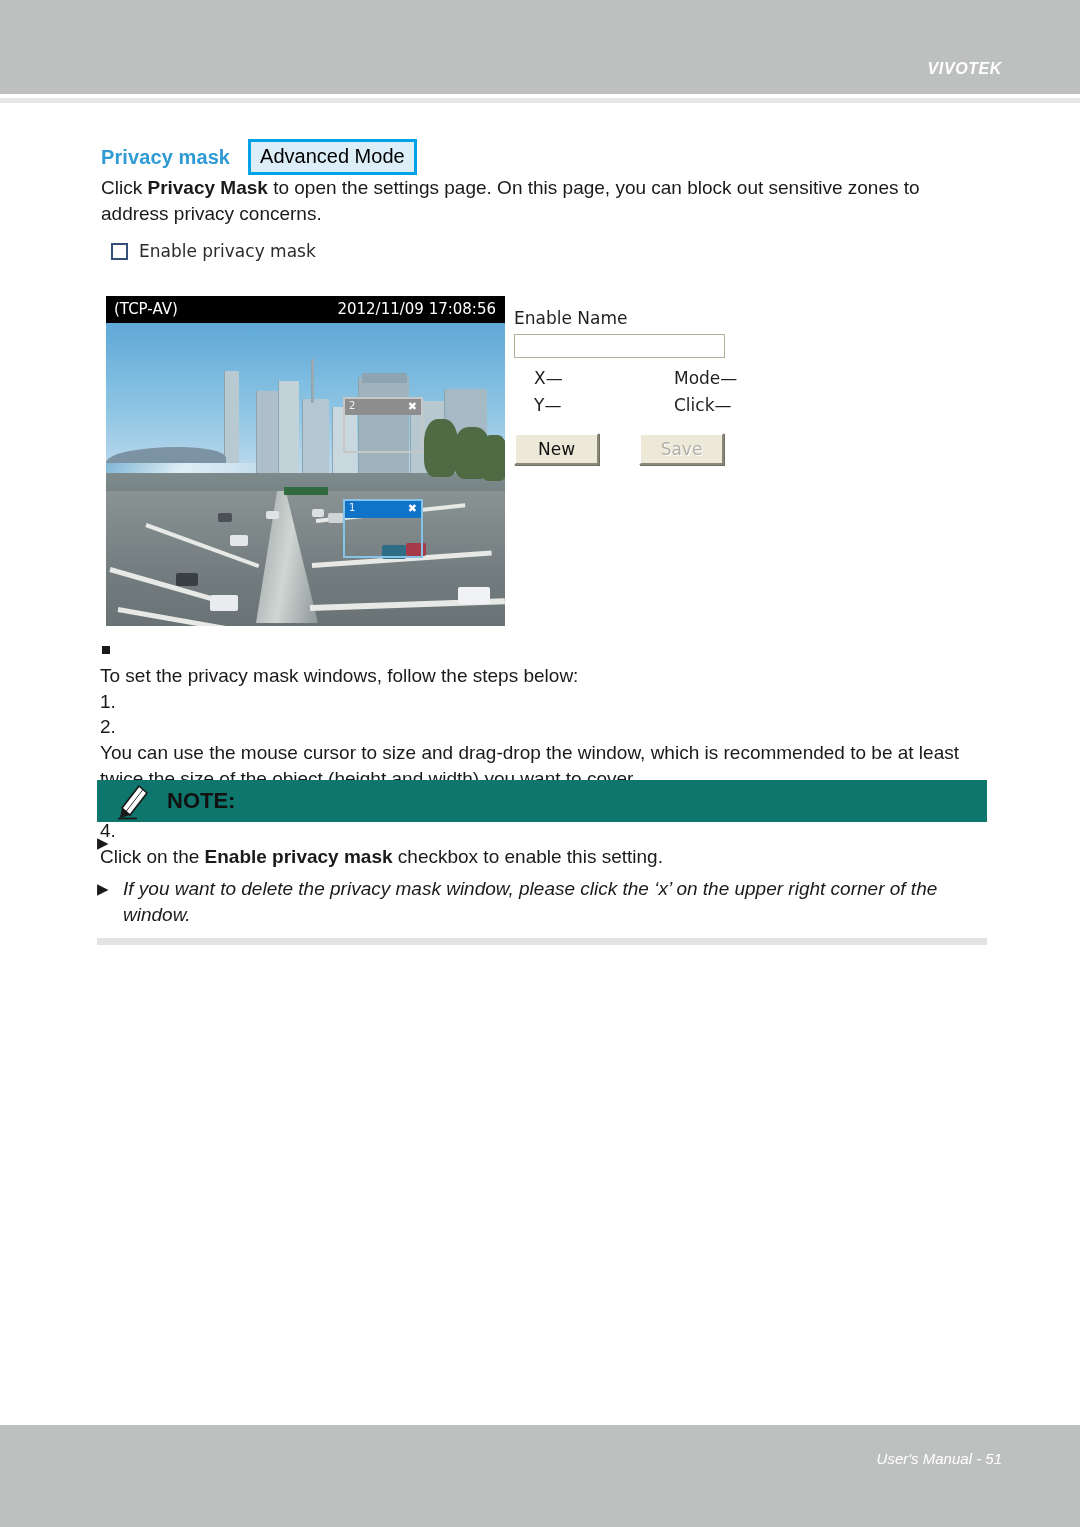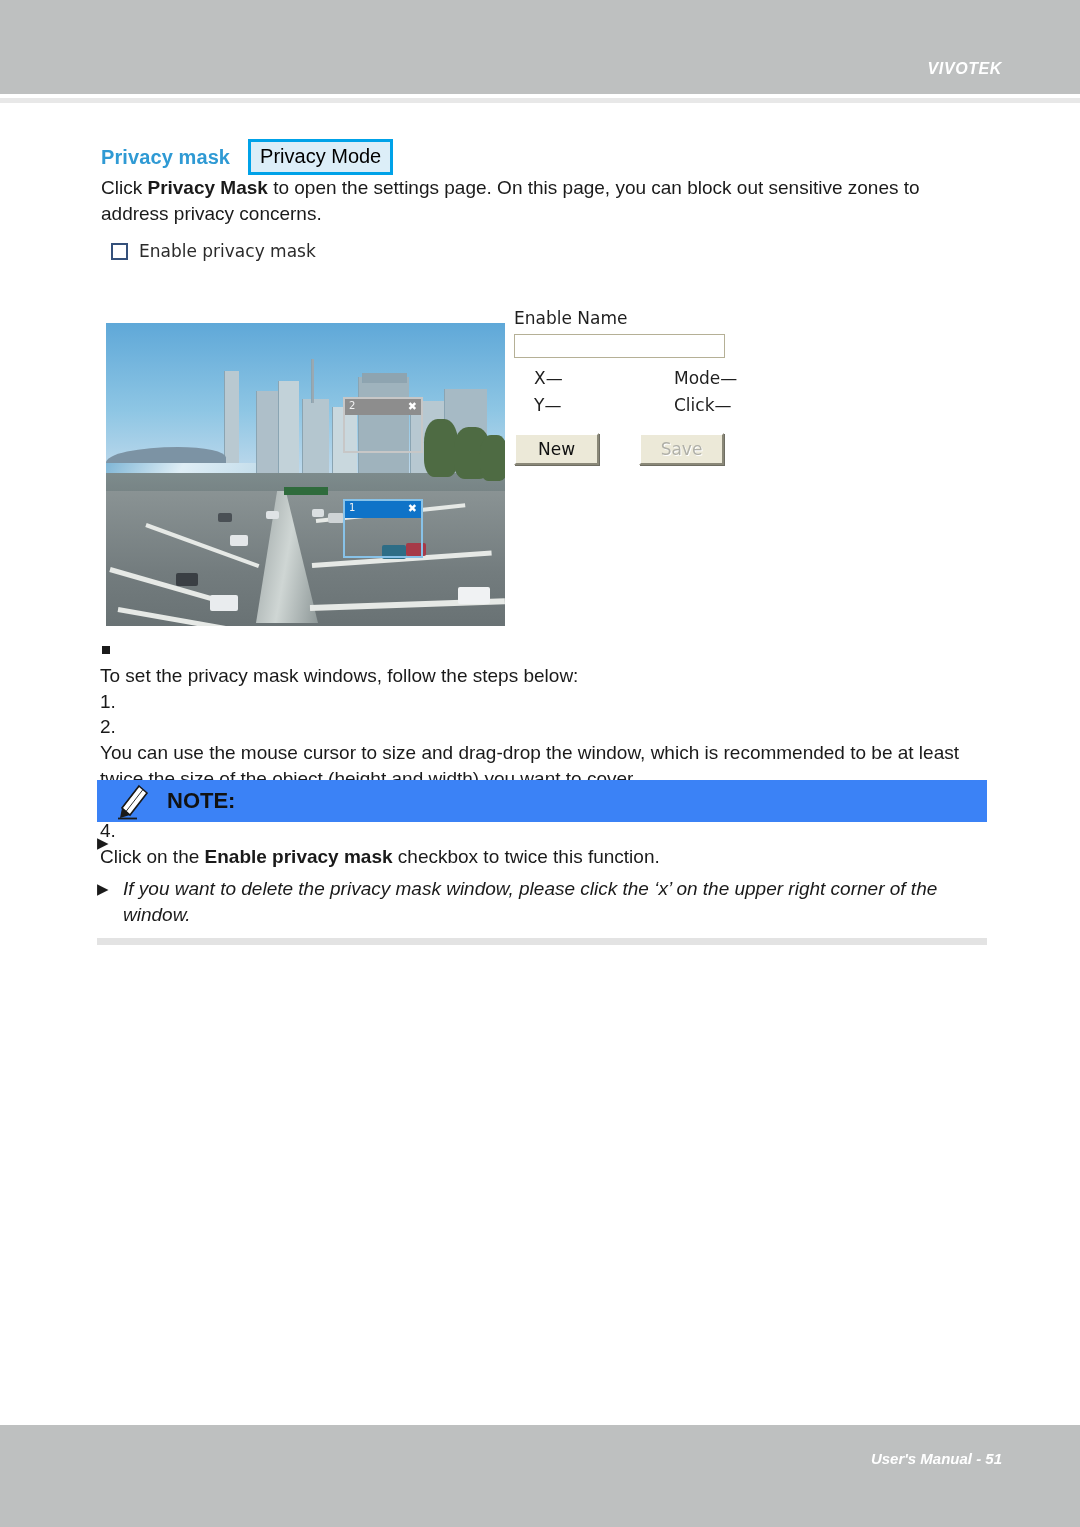--- a/index.html
+++ b/index.html
@@ -282,21 +282,21 @@
     background: #1a1a1a;
     margin-left: 2px;
     vertical-align: 2px;
   }
 
   
   #note-header {
     position: absolute;
     left: 97px; top: 677px;
     width: 890px; height: 42px;
-    background: #3b82f6;
+    background: #0f766e;
   }
   #note-pencil {
     position: absolute;
     left: 20px; top: 4px;
     width: 34px; height: 36px;
   }
   #note-title {
     position: absolute;
     left: 70px; top: 8px;
     font-size: 22px;
@@ -334,47 +334,51 @@
     position: absolute;
     left: 0; top: 1425px;
     width: 1080px; height: 102px;
     background: #bec0c0;
   }
   #footer-text {
     position: absolute;
     right: 78px; top: 25px;
     font-size: 15px;
     font-style: italic;
-    font-weight: bold;
+    font-weight: normal;
     color: #ffffff;
   }
 </style>
 </head>
 <body>
 
 <div id="header-band">
   <div id="header-brand">VIVOTEK</div>
 </div>
 <div id="header-rule"></div>
 
 <div id="content">
 
   <div id="title-row">
     <div id="page-title">Privacy mask</div>
-    <div id="advanced-mode-badge">Privacy Mode</div>
+    <div id="advanced-mode-badge">Advanced Mode</div>
   </div>
 
   <div id="intro-paragraph"><span>Click </span><b>Privacy Mask</b><span> to open the settings page. On this page, you can block out sensitive zones to address privacy concerns.</span></div>
 
   <div id="enable-row">
     <div id="enable-checkbox"></div>
     <div id="enable-label">Enable privacy mask</div>
   </div>
 
   <div id="camera-panel">
+    <div id="camera-osd-bar">
+      <div id="osd-stream-label">(TCP-AV)</div>
+      <div id="osd-timestamp">2012/11/09  17:08:56</div>
+    </div>
 
     <div id="camera-video">
 
       <div class="scene-sky"></div>
 
       <div class="bldg" style="left:118px; top:48px; width:14px; height:100px; background:#b9c9d1;"></div>
       <div class="bldg" style="left:150px; top:68px; width:22px; height:82px; background:#aebfc9;"></div>
       <div class="bldg" style="left:172px; top:58px; width:20px; height:92px; background:#c2d2d9;"></div>
       <div class="bldg" style="left:196px; top:76px; width:26px; height:74px; background:#b4c6cf;"></div>
       <div class="bldg" style="left:226px; top:84px; width:24px; height:66px; background:#c9d8de;"></div>
@@ -461,21 +465,21 @@
     </div>
     <div class="step-bullet-row">
       <span class="marker">2.</span>
       <span>You can use the mouse cursor to size and drag-drop the window, which is recommended to be at least twice the size of the object (height and width) you want to cover.</span>
     </div>
     <div class="step-bullet-row">
       <span class="marker">3.</span>
     </div>
     <div class="step-bullet-row">
       <span class="marker">4.</span>
-      <span><span>Click on the </span><b>Enable privacy mask</b><span> checkbox to twice this function.</span></span>
+      <span><span>Click on the </span><b>Enable privacy mask</b><span> checkbox to enable this setting.</span></span>
     </div>
   </div>
 
   <div id="note-header">
     <svg id="note-pencil" viewBox="0 0 34 36">
       <polygon points="22,2 30,9 13,31 5,24" fill="#ffffff" stroke="#1a1a1a" stroke-width="1.6"></polygon>
       <line x1="22" y1="2" x2="5" y2="24" stroke="#1a1a1a" stroke-width="0.9"></line>
       <line x1="26" y1="5.5" x2="9" y2="27.5" stroke="#1a1a1a" stroke-width="0.9"></line>
       <polygon points="13,31 5,24 3,34" fill="#1a1a1a"></polygon>
       <line x1="1" y1="34.5" x2="20" y2="34.5" stroke="#1a1a1a" stroke-width="1.8"></line>

